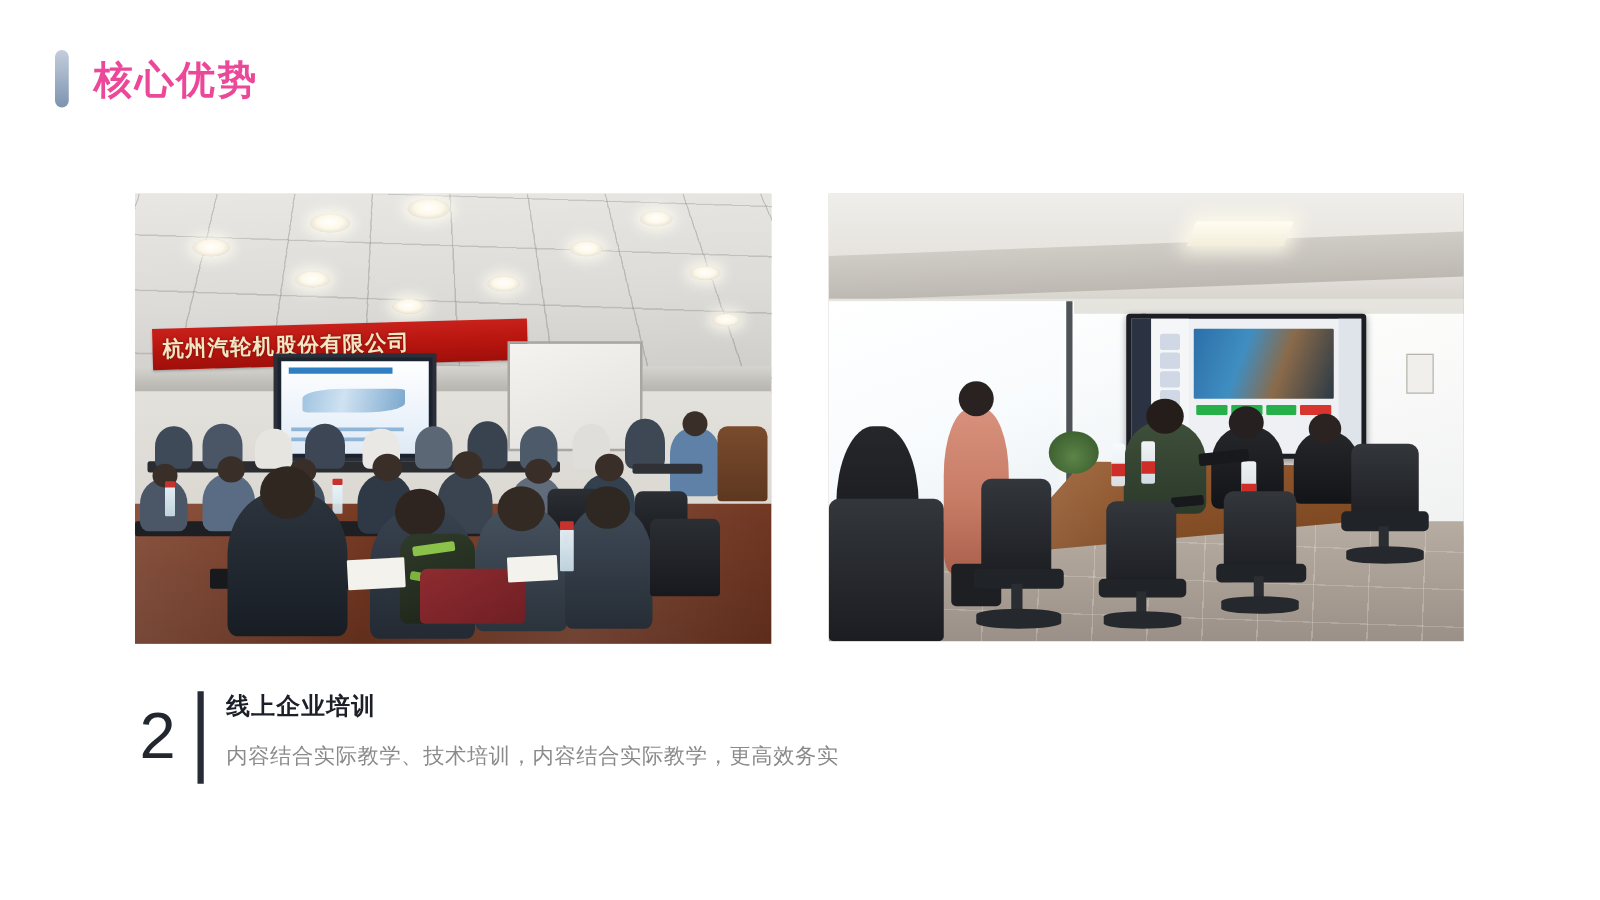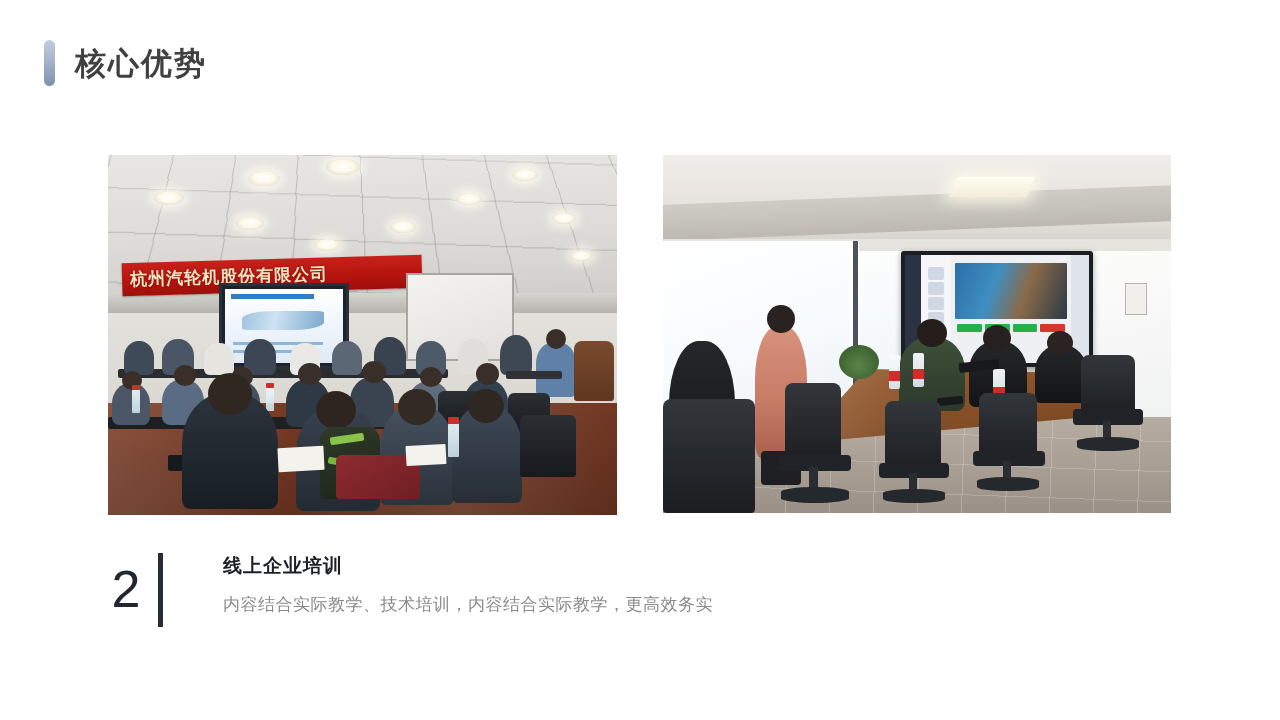--- a/index.html
+++ b/index.html
@@ -26,21 +26,21 @@
   }
   .accent-pill {
     width: 11px;
     height: 46px;
     border-radius: 6px;
     background: linear-gradient(180deg, #c3cddc 0%, #a8b7cb 40%, #7c93ae 100%);
   }
   .slide-title {
     font-size: 31px;
     font-weight: bold;
-    color: #404040;
+    color: #ec4899;
     letter-spacing: 2px;
     line-height: 1;
     white-space: nowrap;
   }
 
   
   .photo-row {
     position: absolute;
     left: 108px;
     top: 155px;
@@ -288,21 +288,21 @@
     line-height: 82px;
     text-align: center;
     font-family: "Liberation Sans", "DejaVu Sans", sans-serif;
   }
   .caption-divider {
     width: 5px;
     height: 74px;
     background: #262b36;
     margin: 5px 18px 0 2px;
   }
-  .caption-text { padding-top: 5px; margin-left: 42px; }
+  .caption-text { padding-top: 5px; }
   .caption-heading {
     font-size: 19px;
     font-weight: bold;
     color: #1c1f27;
     letter-spacing: 1px;
     line-height: 26px;
     white-space: nowrap;
   }
   .caption-desc {
     margin-top: 14px;

